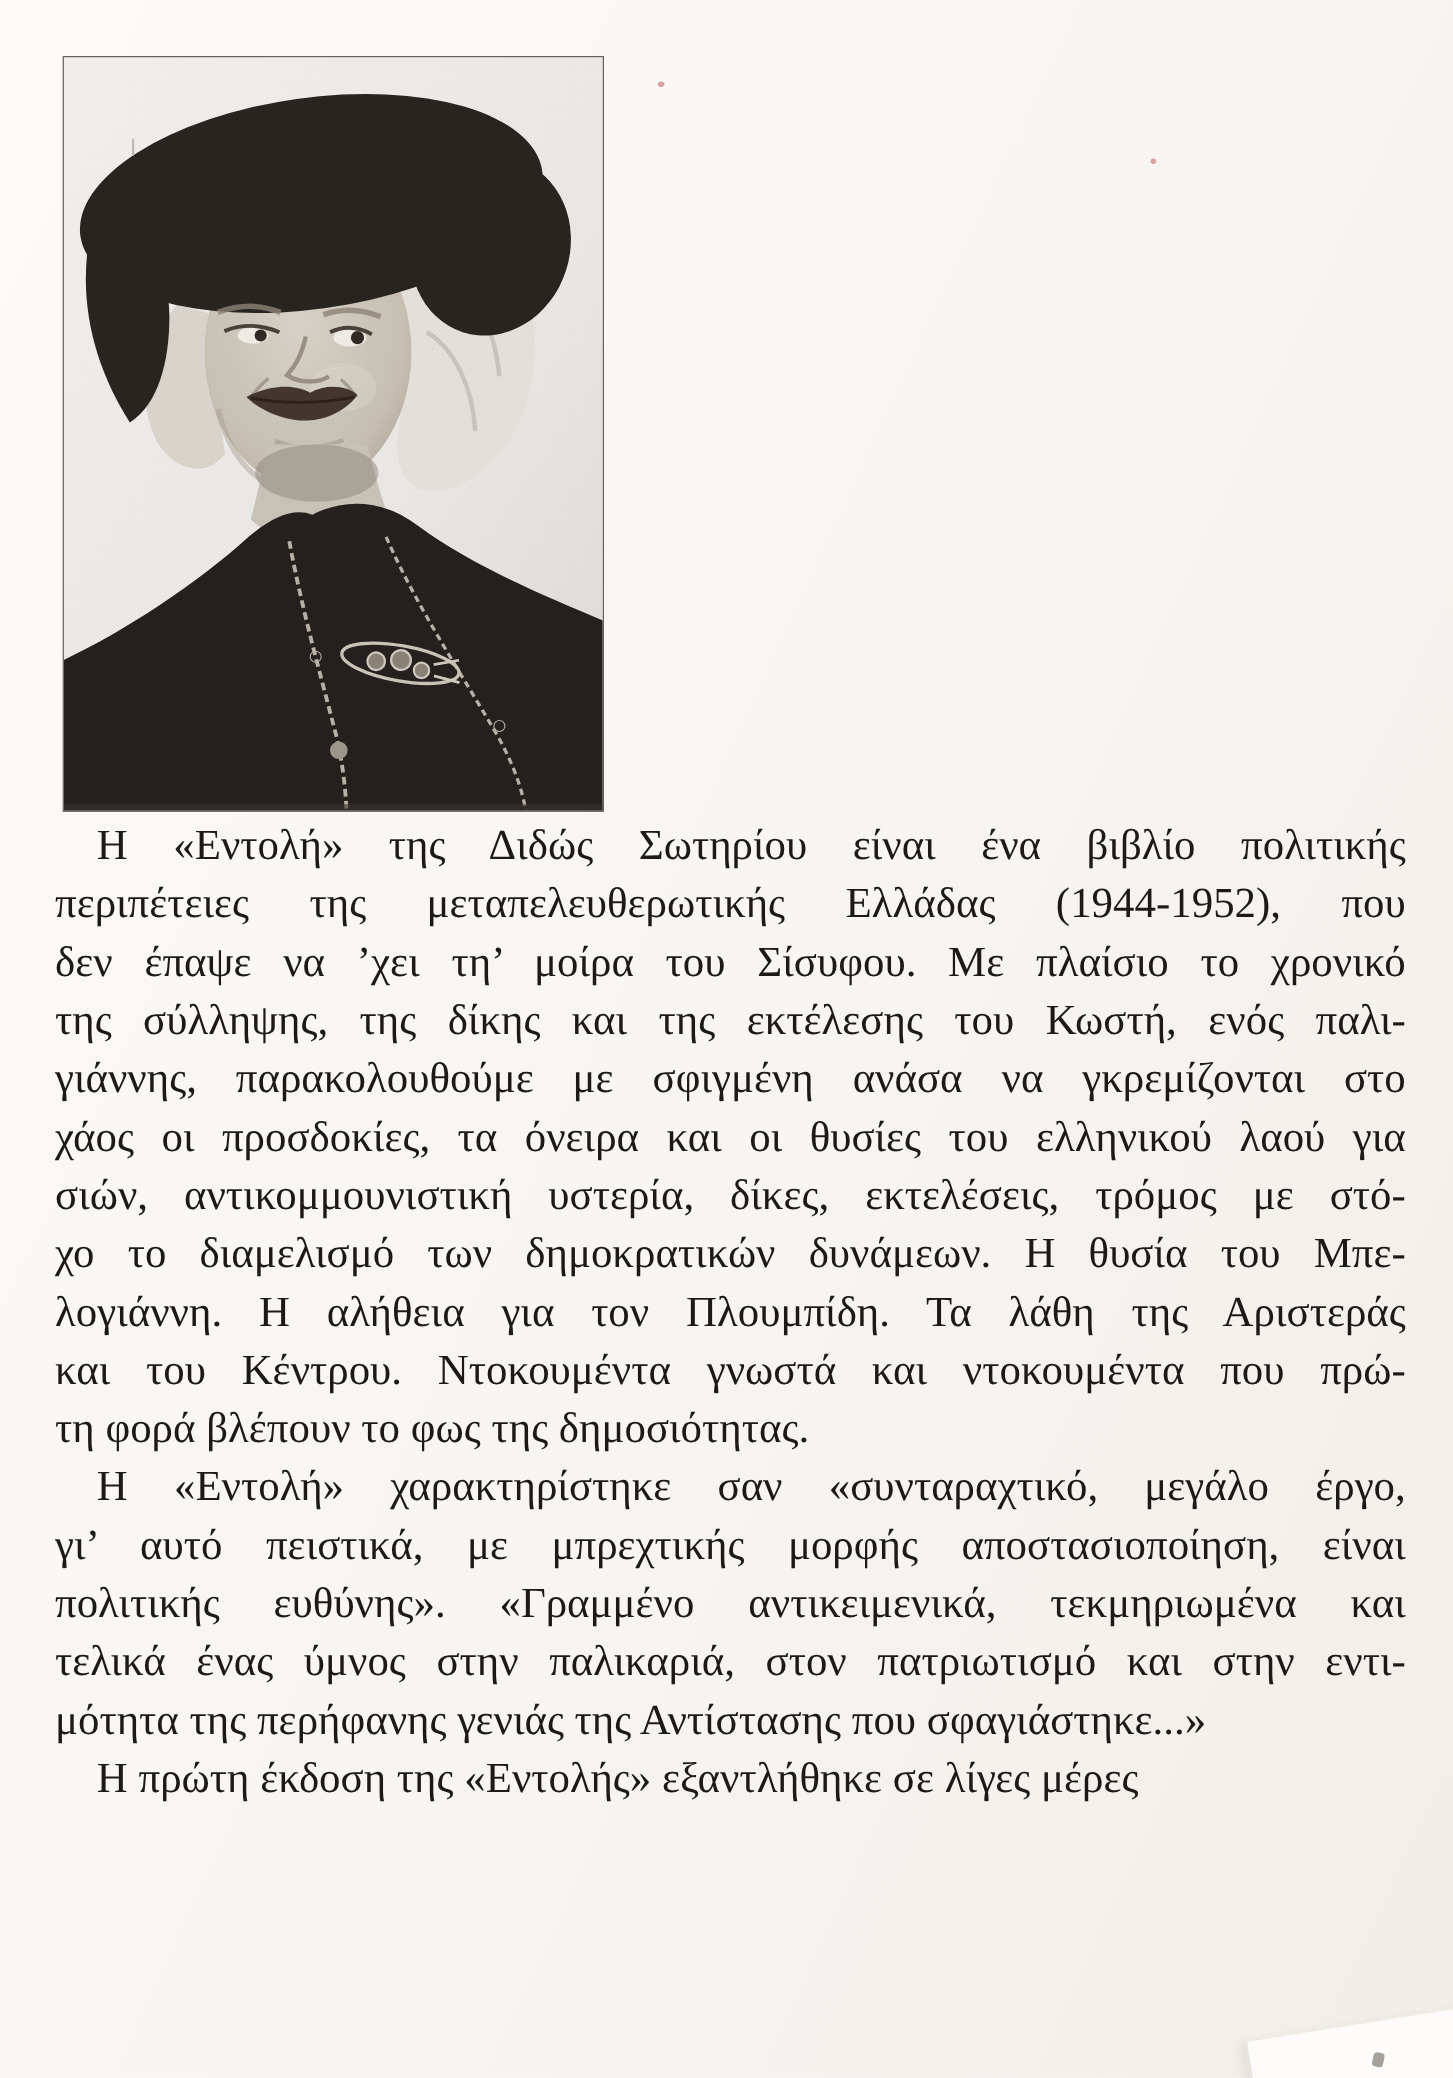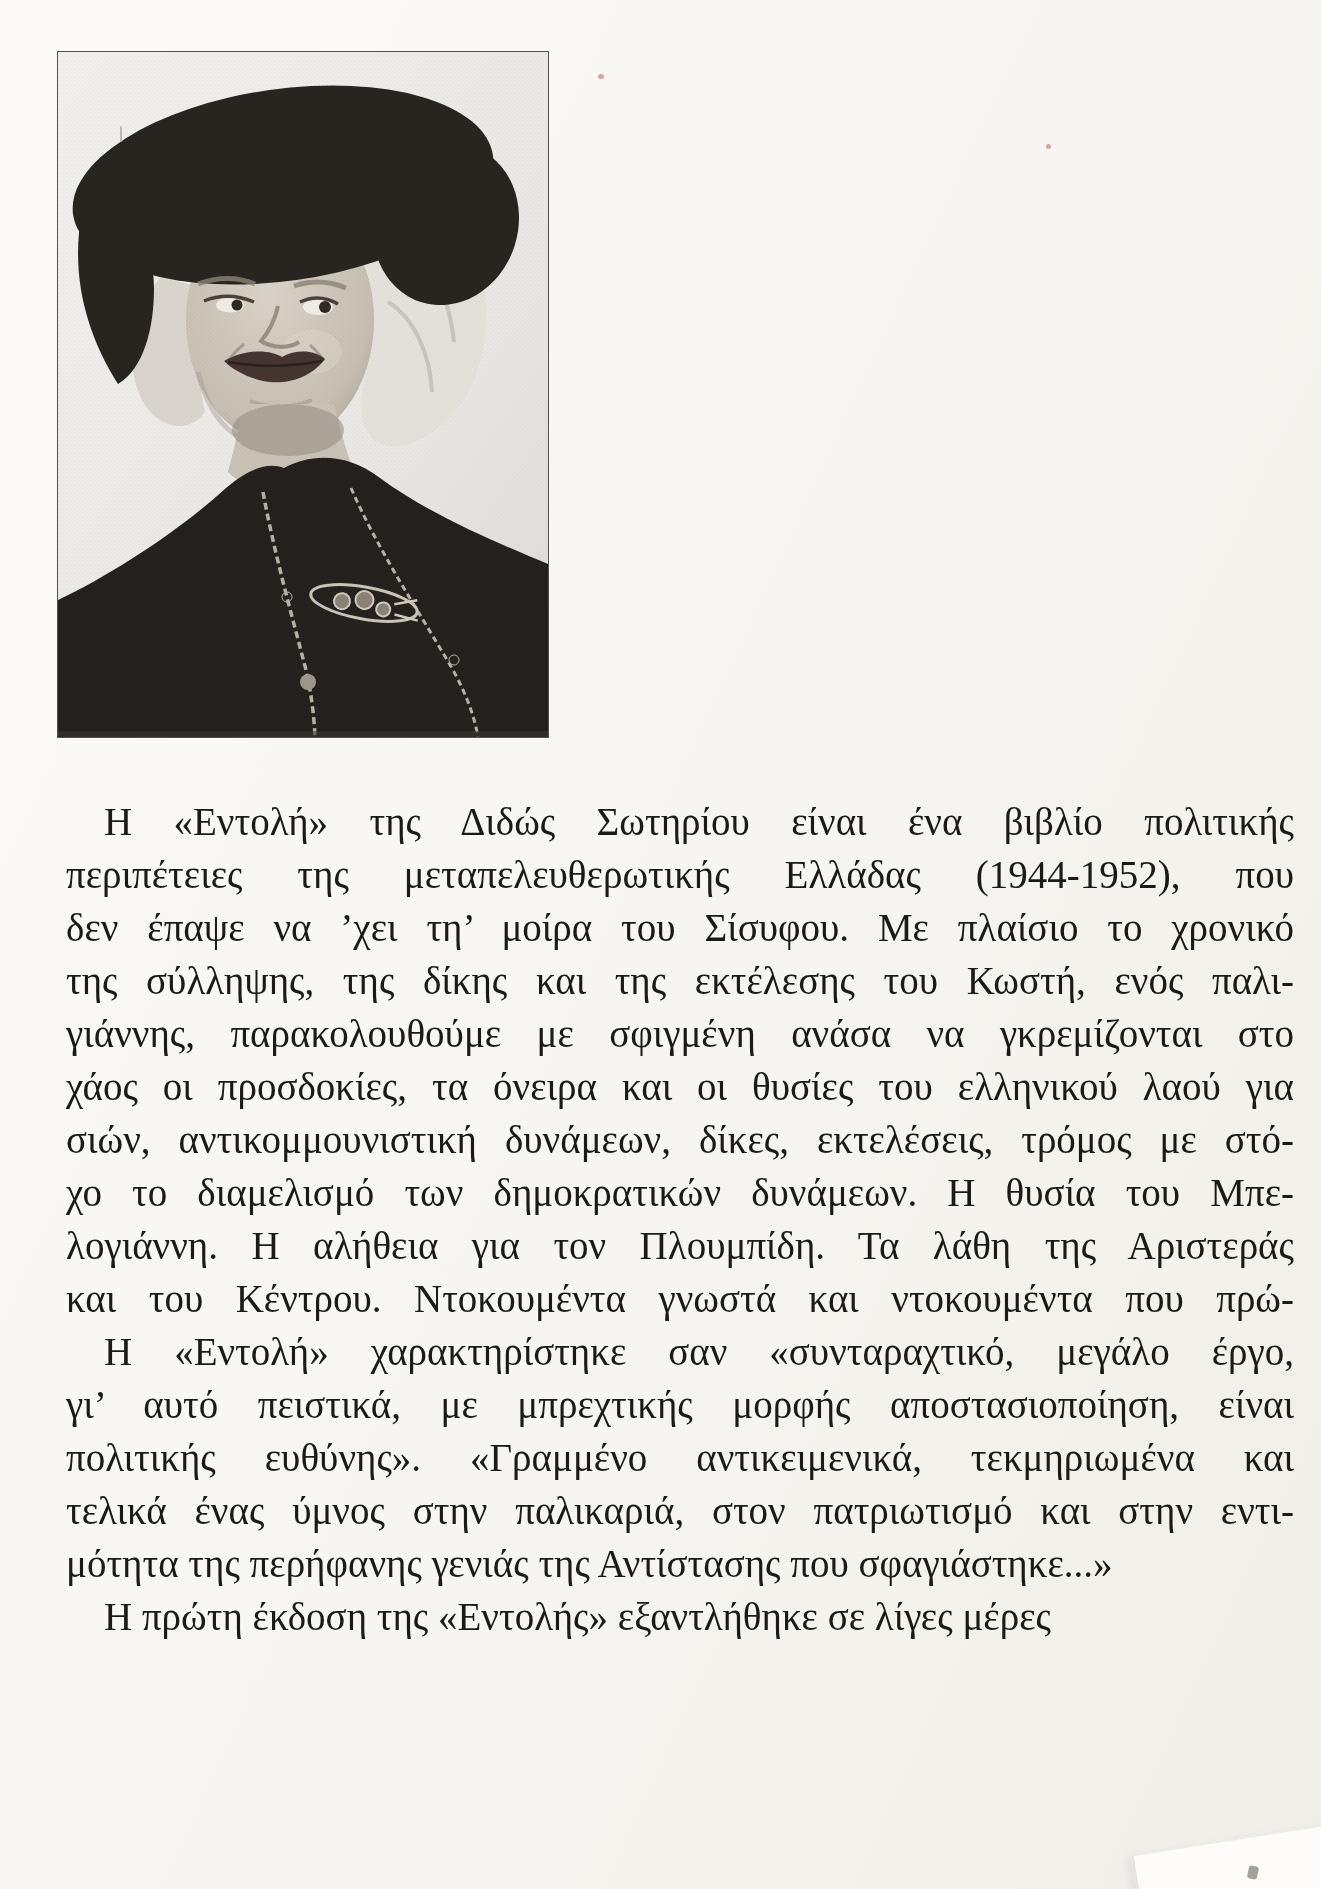--- a/index.html
+++ b/index.html
@@ -7,24 +7,24 @@
   .page{
     position:relative;width:1321px;height:1889px;overflow:hidden;
     background:linear-gradient(115deg,#fbfaf7 0%,#f7f5f1 55%,#f0eee8 100%);
   }
   .photo{
     position:absolute;left:58px;top:52px;width:490px;height:685px;margin:0;
     outline:1px solid #55504a;
   }
   .photo svg{display:block;width:100%;height:100%;}
   .blurb{
-    position:absolute;left:50px;top:795px;width:1228px;
+    position:absolute;left:50px;top:742px;width:1228px;
     color:#1c1916;
     font-family:"Liberation Serif","DejaVu Serif",serif;
-    font-size:39px;line-height:53px;margin-left:16px;
+    font-size:39px;line-height:53px;
   }
   .line{text-align:justify;text-align-last:justify;white-space:normal;}
   .line.indent{text-indent:38px;}
   .line.last{text-align-last:left;}
   
   .speck{position:absolute;border-radius:50%;}
   .s1{left:598px;top:74px;width:6px;height:5px;background:#d89090;opacity:.85;}
   .s2{left:1046px;top:144px;width:5px;height:5px;background:#cf9090;opacity:.8;}
   .s3{left:120px;top:126px;width:2px;height:16px;border-radius:2px;background:#b9b3ad;opacity:.9;}
   .curl{
@@ -139,24 +139,25 @@
     </svg>
   </figure>
 
   <main class="blurb">
       <div class="line indent">Η «Εντολή» της Διδώς Σωτηρίου είναι ένα βιβλίο πολιτικής</div>
       <div class="line">περιπέτειες της μεταπελευθερωτικής Ελλάδας (1944-1952), που</div>
       <div class="line">δεν έπαψε να ’χει τη’ μοίρα του Σίσυφου. Με πλαίσιο το χρονικό</div>
       <div class="line">της σύλληψης, της δίκης και της εκτέλεσης του Κωστή, ενός παλι-</div>
       <div class="line">γιάννης, παρακολουθούμε με σφιγμένη ανάσα να γκρεμίζονται στο</div>
       <div class="line">χάος οι προσδοκίες, τα όνειρα και οι θυσίες του ελληνικού λαού για</div>
-      <div class="line">σιών, αντικομμουνιστική δυνάμεων, δίκες, εκτελέσεις, τρόμος με στό-</div>
+      <div class="line">σιών, αντικομμουνιστική υστερία, δίκες, εκτελέσεις, τρόμος με στό-</div>
       <div class="line">χο το διαμελισμό των δημοκρατικών δυνάμεων. Η θυσία του Μπε-</div>
       <div class="line">λογιάννη. Η αλήθεια για τον Πλουμπίδη. Τα λάθη της Αριστεράς</div>
       <div class="line">και του Κέντρου. Ντοκουμέντα γνωστά και ντοκουμέντα που πρώ-</div>
+      <div class="line last">τη φορά βλέπουν το φως της δημοσιότητας.</div>
       <div class="line indent">Η «Εντολή» χαρακτηρίστηκε σαν «συνταραχτικό, μεγάλο έργο,</div>
       <div class="line">γι’ αυτό πειστικά, με μπρεχτικής μορφής αποστασιοποίηση, είναι</div>
       <div class="line">πολιτικής ευθύνης». «Γραμμένο αντικειμενικά, τεκμηριωμένα και</div>
       <div class="line">τελικά ένας ύμνος στην παλικαριά, στον πατριωτισμό και στην εντι-</div>
       <div class="line last">μότητα της περήφανης γενιάς της Αντίστασης που σφαγιάστηκε...»</div>
       <div class="line indent last">Η πρώτη έκδοση της «Εντολής» εξαντλήθηκε σε λίγες μέρες</div>
     </main>
 
   <div class="speck s1"></div>
   <div class="speck s2"></div>

